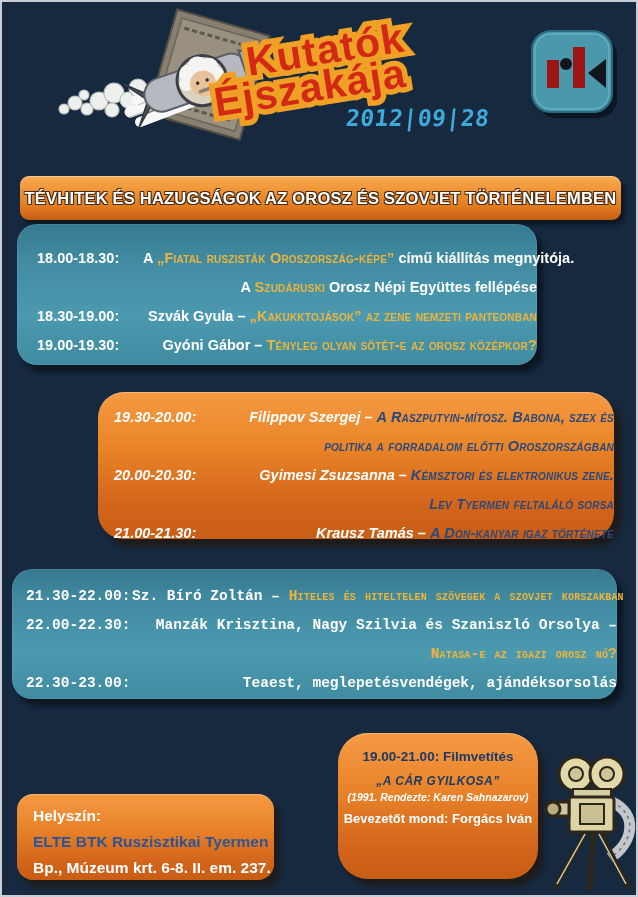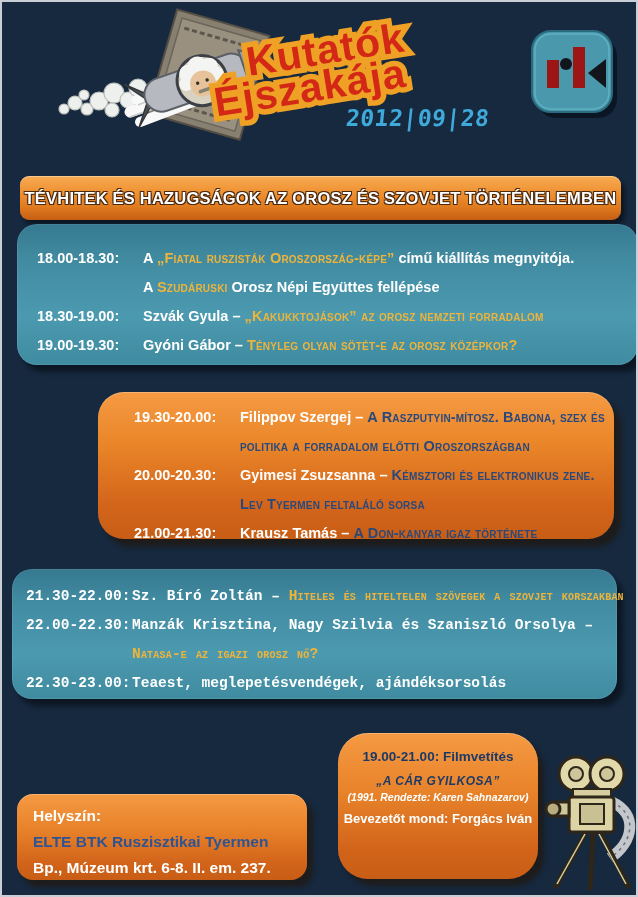--- a/index.html
+++ b/index.html
@@ -51,35 +51,35 @@
   .block.teal{
     background:linear-gradient(180deg,#35798f 0%,#418ba1 25%,#4c9ab0 65%,#3f8ba0 100%);
     border-radius:20px;
     box-shadow:6px 7px 5px rgba(0,0,0,0.45), inset 0 0 0 1px rgba(255,255,255,0.08);
   }
   .block.orange{
     background:linear-gradient(180deg,#f59a43 0%,#ea8629 35%,#d4661b 75%,#c85d15 100%);
     border-radius:26px;
     box-shadow:7px 8px 5px rgba(35,20,5,0.6), inset 0 1px 0 rgba(255,255,255,0.25);
   }
-  #block-0{left:15px;top:222px;width:621px;height:141px;padding:20px 0 0 20px;box-sizing:border-box;}
-  #block-1{left:96px;top:390px;width:516px;height:147px;padding:11px 0 0 36px;box-sizing:border-box;}
+  #block-0{left:15px;top:222px;width:520px;height:141px;padding:20px 0 0 20px;box-sizing:border-box;}
+  #block-1{left:96px;top:390px;width:516px;height:147px;padding:11px 0 0 16px;box-sizing:border-box;font-style:italic;}
   #block-2{left:10px;top:567px;width:605px;height:130px;padding:13px 0 0 14px;box-sizing:border-box;font-family:Liberation Mono, monospace;}
   .row{display:flex;align-items:flex-start;}
   .time{flex:0 0 106px;color:#fff;line-height:29px;white-space:nowrap;}
-  .content{flex:1 1 auto;min-width:0;}
+  .content{flex:1 1 auto;min-width:0;text-align:right;}
   .line{line-height:29px;white-space:nowrap;}
   .c-white{color:#ffffff;}
   .c-gold{color:#edb43c;}
   .c-navy{color:#29497d;}
   .c-blue{color:#2e5494;}
   .sc{font-variant:small-caps;letter-spacing:0.2px;}
   
   .venue{
-    position:absolute;left:15px;top:792px;width:290px;height:86px;
+    position:absolute;left:15px;top:792px;width:257px;height:86px;
     border-radius:16px;
     background:linear-gradient(180deg,#f59a43 0%,#e8832a 40%,#d2641a 80%,#c85d15 100%);
     box-shadow:6px 7px 5px rgba(35,20,5,0.6), inset 0 1px 0 rgba(255,255,255,0.25);
     padding:9px 0 0 16px;box-sizing:border-box;
     font-weight:700;font-size:15.5px;
   }
   .venue .line{line-height:26px;}
   
   .film{
     position:absolute;left:336px;top:731px;width:200px;height:146px;
@@ -184,21 +184,21 @@
       <div class="row">
         <div class="time">18.00-18.30:</div>
         <div class="content">
           <div class="line"><span class="c-white">A </span><span class="c-gold sc">„Fiatal ruszisták Oroszország-képe”</span><span class="c-white"> című kiállítás megnyitója.</span></div>
           <div class="line"><span class="c-white">A </span><span class="c-gold sc">Szudáruski</span><span class="c-white"> Orosz Népi Együttes fellépése</span></div>
         </div>
       </div>
       <div class="row">
         <div class="time">18.30-19.00:</div>
         <div class="content">
-          <div class="line"><span class="c-white">Szvák Gyula – </span><span class="c-gold sc">„Kakukktojások” az orosz nemzeti forradalom</span></div>
+          <div class="line"><span class="c-white">Szvák Gyula – </span><span class="c-gold sc">„Kakukktojások” az zene nemzeti panteonban</span></div>
         </div>
       </div>
       <div class="row">
         <div class="time">19.00-19.30:</div>
         <div class="content">
           <div class="line"><span class="c-white">Gyóni Gábor – </span><span class="c-gold sc">Tényleg olyan sötét-e az orosz középkor?</span></div>
         </div>
       </div>
     </section>
   <section id="block-1" class="block orange">

